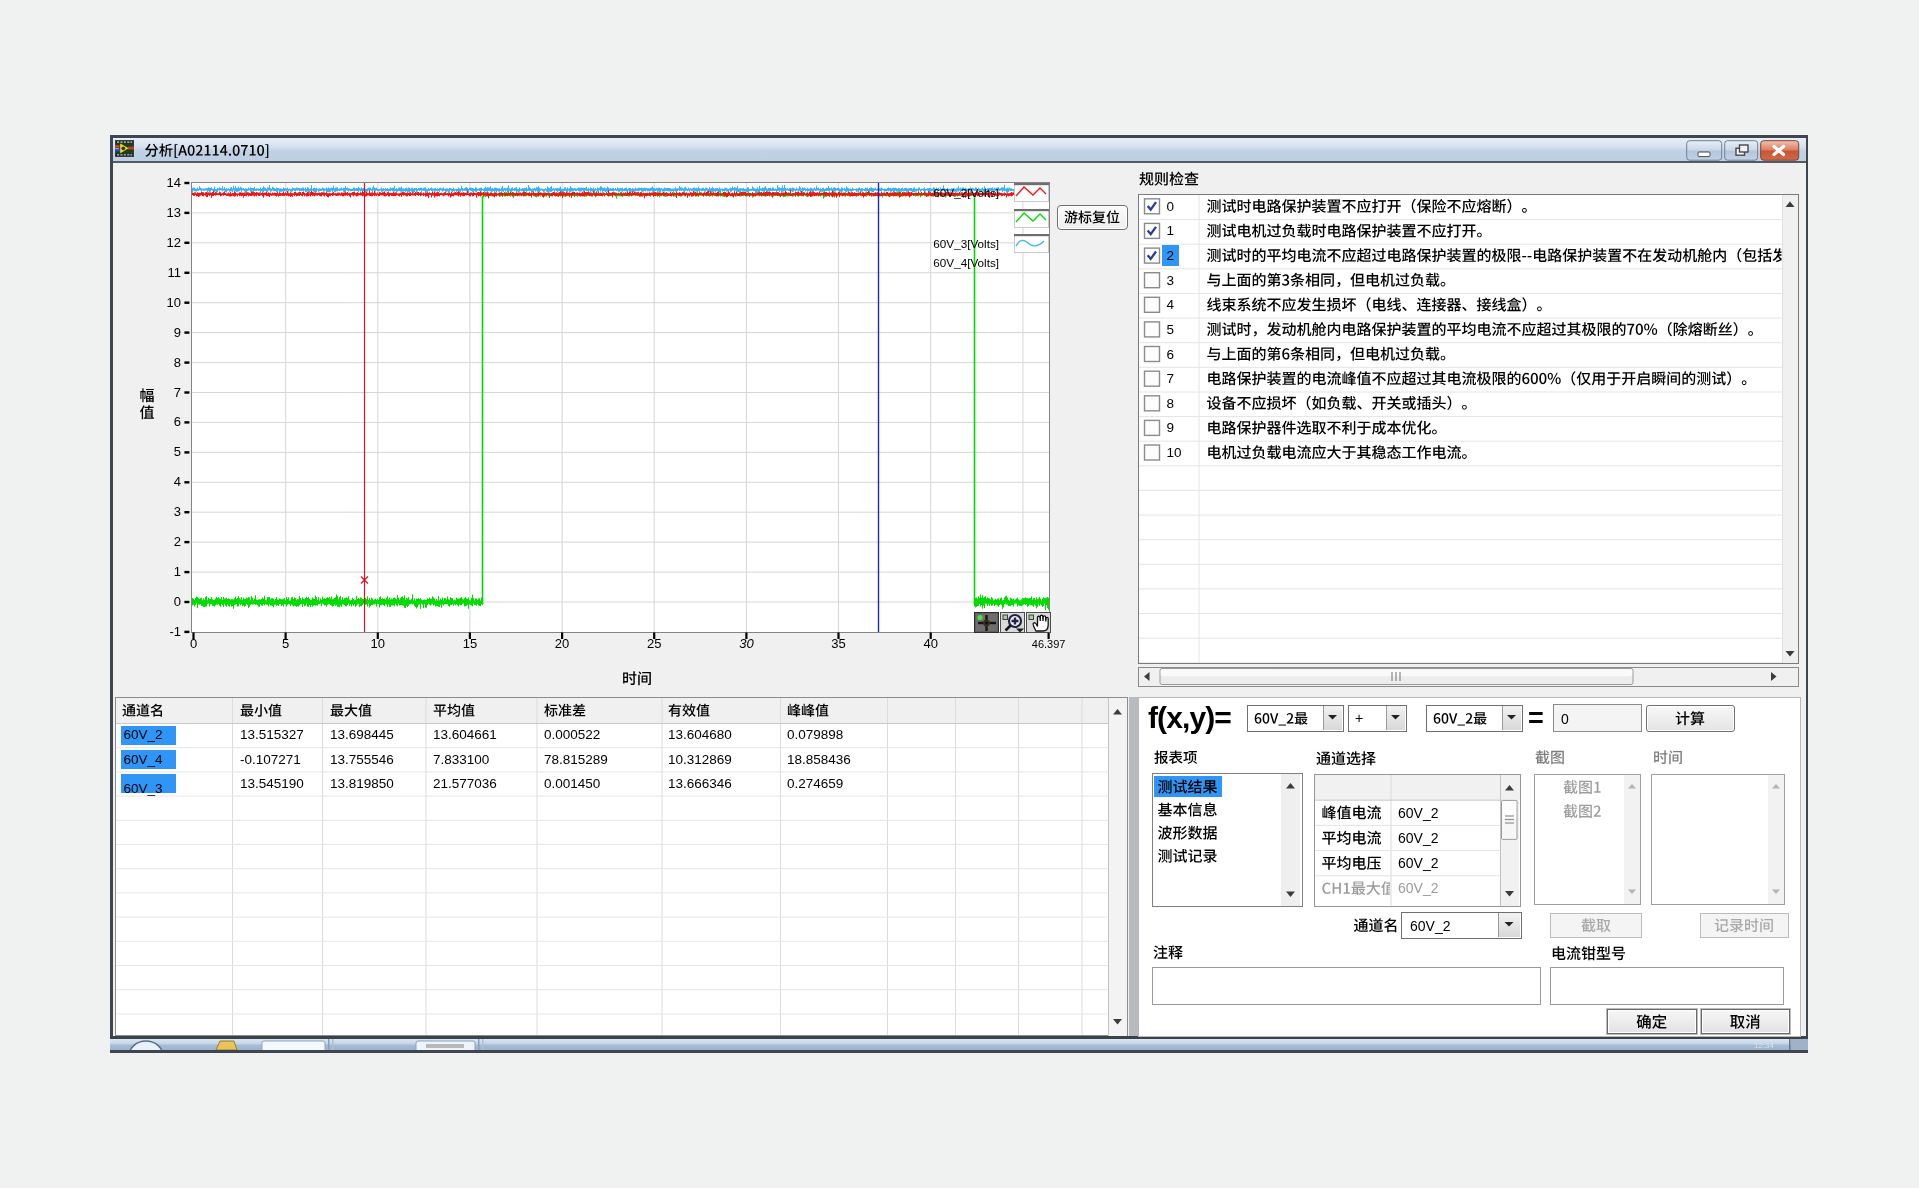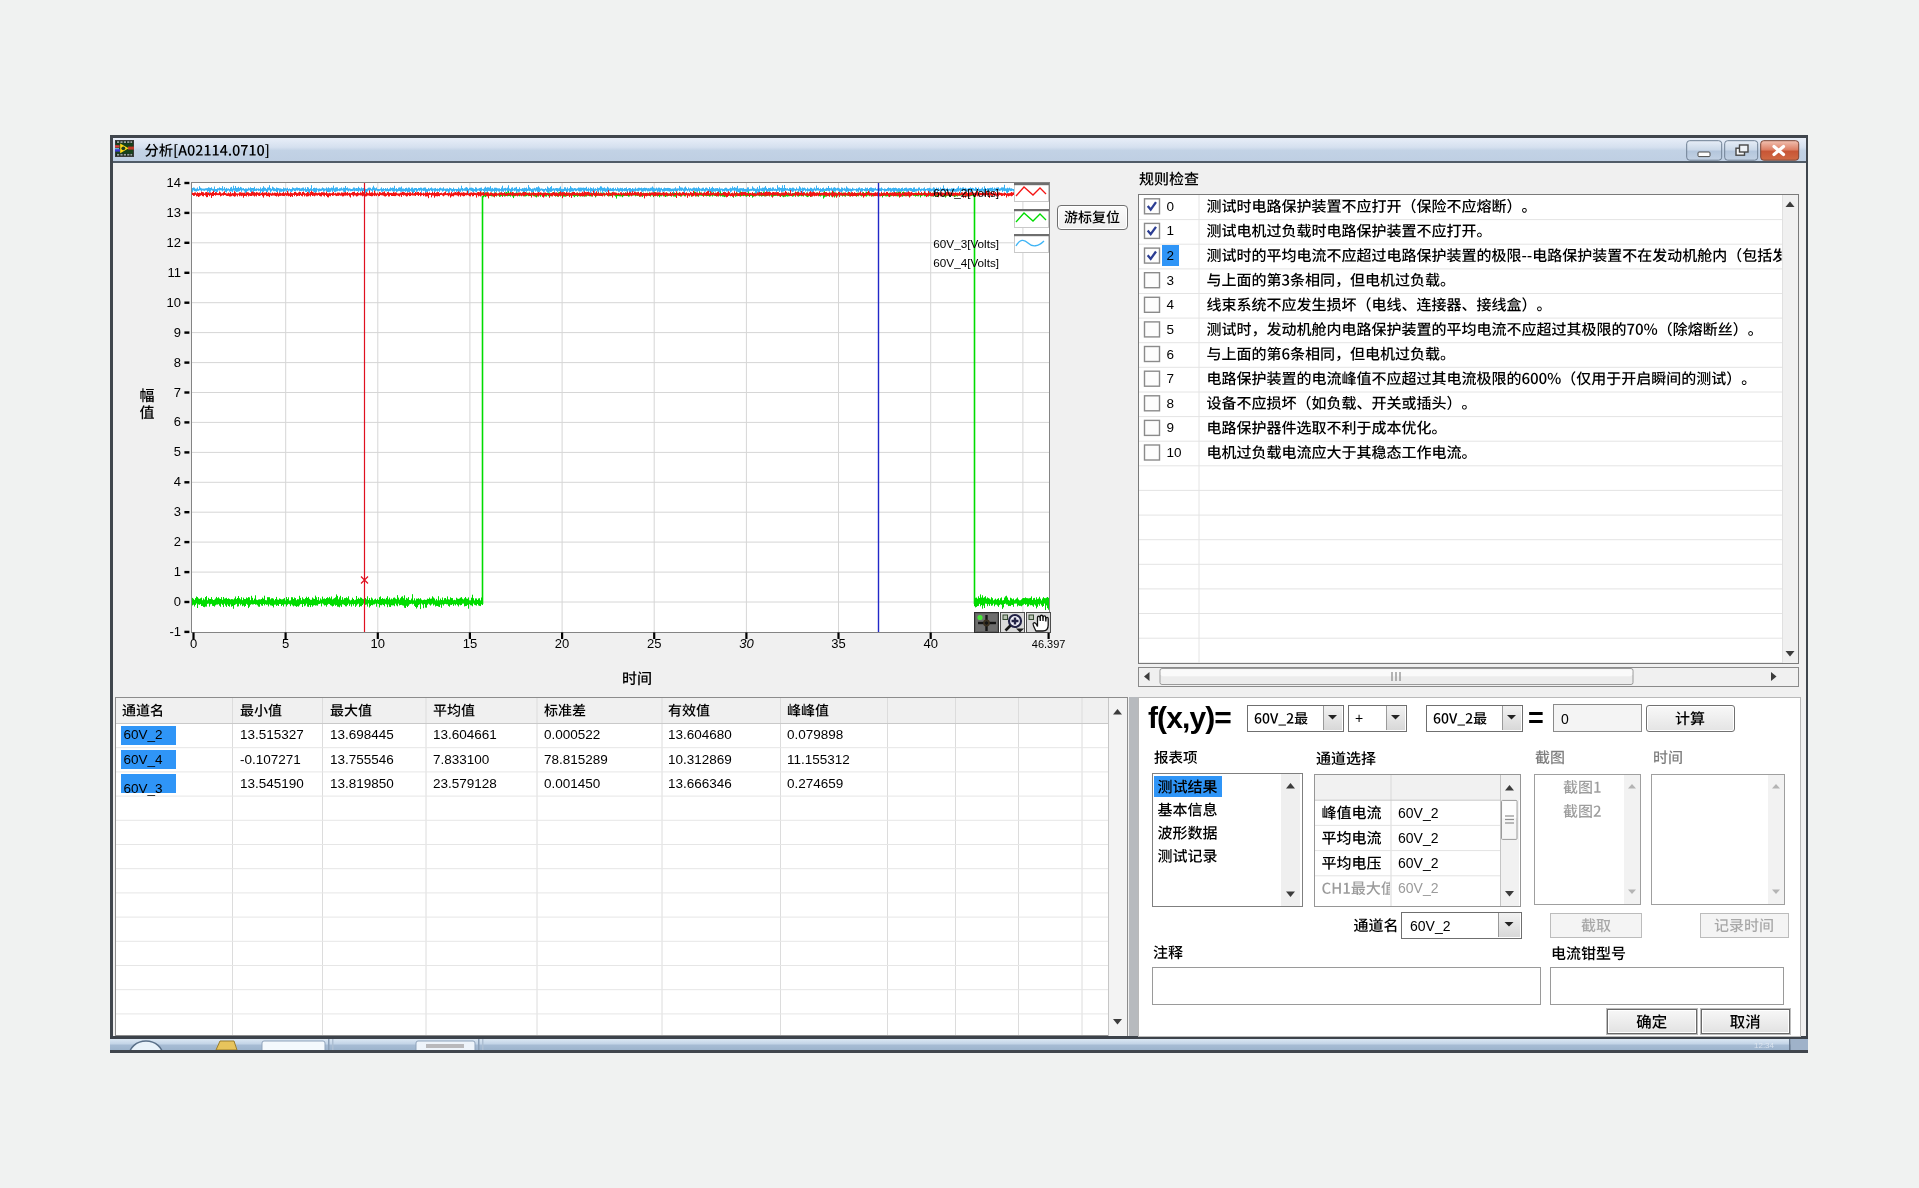--- a/index.html
+++ b/index.html
@@ -309,26 +309,26 @@
     <div class="a t" style="left:544px;top:728.3000000000001px;"><span style="font-size:13.5px">0.000522</span></div>
     <div class="a t" style="left:668px;top:728.3000000000001px;"><span style="font-size:13.5px">13.604680</span></div>
     <div class="a t" style="left:787px;top:728.3000000000001px;"><span style="font-size:13.5px">0.079898</span></div>
     <div class="a" style="left:120.5px;top:749.7px;width:55px;height:19.2px;background:#2f95f7"></div>
     <div class="a t" style="left:123.5px;top:752.5000000000001px;"><span style="font-size:13.5px">60V_4</span></div>
     <div class="a t" style="left:240px;top:752.5000000000001px;"><span style="font-size:13.5px">-0.107271</span></div>
     <div class="a t" style="left:330px;top:752.5000000000001px;"><span style="font-size:13.5px">13.755546</span></div>
     <div class="a t" style="left:433px;top:752.5000000000001px;"><span style="font-size:13.5px">7.833100</span></div>
     <div class="a t" style="left:544px;top:752.5000000000001px;"><span style="font-size:13.5px">78.815289</span></div>
     <div class="a t" style="left:668px;top:752.5000000000001px;"><span style="font-size:13.5px">10.312869</span></div>
-    <div class="a t" style="left:787px;top:752.5000000000001px;"><span style="font-size:13.5px">11.155312</span></div>
+    <div class="a t" style="left:787px;top:752.5000000000001px;"><span style="font-size:13.5px">18.858436</span></div>
     <div class="a" style="left:120.5px;top:773.9px;width:55px;height:19.2px;background:#2f95f7"></div>
     <div class="a t" style="left:123.5px;top:782px;"><span style="font-size:13.5px">60V_3</span></div>
     <div class="a t" style="left:240px;top:776.7px;"><span style="font-size:13.5px">13.545190</span></div>
     <div class="a t" style="left:330px;top:776.7px;"><span style="font-size:13.5px">13.819850</span></div>
-    <div class="a t" style="left:433px;top:776.7px;"><span style="font-size:13.5px">23.579128</span></div>
+    <div class="a t" style="left:433px;top:776.7px;"><span style="font-size:13.5px">21.577036</span></div>
     <div class="a t" style="left:544px;top:776.7px;"><span style="font-size:13.5px">0.001450</span></div>
     <div class="a t" style="left:668px;top:776.7px;"><span style="font-size:13.5px">13.666346</span></div>
     <div class="a t" style="left:787px;top:776.7px;"><span style="font-size:13.5px">0.274659</span></div>
     <div class="a" style="left:1108px;top:697.5px;width:19px;height:338px;background:#f3f3f3;border-left:1px solid #c6c6c6"></div>
     <svg class="a" style="left:1108px;top:697.5px" width="19" height="338" viewBox="0 0 19 338">
       <path d="M5 16.5 L9.5 11 L14 16.5 Z" fill="#3c3c3c"></path>
       <path d="M5 321 L9.5 326.5 L14 321 Z" fill="#3c3c3c"></path>
     </svg>
     <div class="a" style="left:1128.5px;top:697px;width:9.5px;height:339px;background:#b7babe"></div>
     <div class="a" style="left:1138px;top:696.5px;width:663px;height:340.5px;background:#fff;border:1px solid #b9b9b9"></div>

